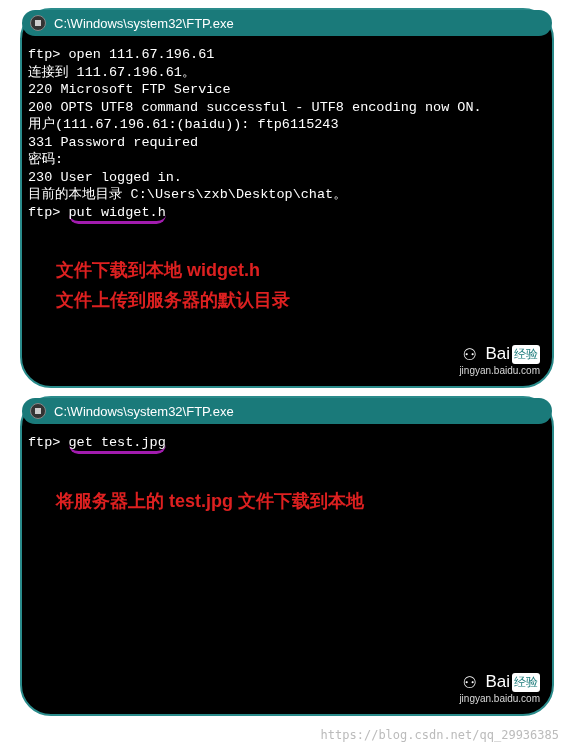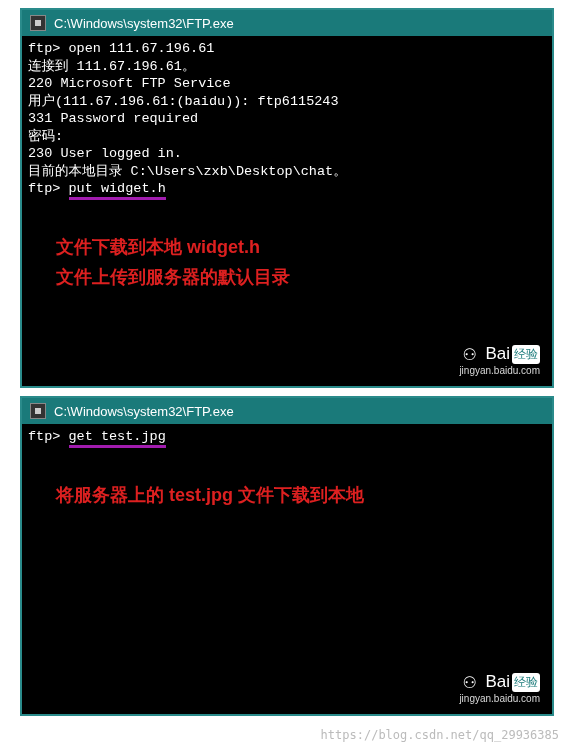--- a/index.html
+++ b/index.html
@@ -1,18 +1,19 @@
 <!DOCTYPE html>
 <html><head>
   <meta charset="utf-8">
   <style>
     * {
       margin: 0;
       padding: 0;
       box-sizing: border-box;
+      border-radius: 31px;
     }
     body {
       background: #ffffff;
       font-family: Consolas, "Courier New", monospace;
       width: 574px;
       height: 752px;
       overflow: hidden;
     }
     .window {
       border: 2px solid #2a8b8b;
@@ -50,20 +51,21 @@
       width: 6px;
       height: 6px;
       background: #ccc;
     }
     .terminal-content {
       padding: 4px 6px;
       color: #ffffff;
       font-size: 13.5px;
       line-height: 1.3;
       font-family: Consolas, "Courier New", monospace;
+      margin-top: 6px;
     }
     .terminal-line {
       white-space: pre;
     }
     .highlight-underline {
       border-bottom: 3px solid #a21caf;
       padding-bottom: 1px;
     }
     .annotation {
       color: #dd2020;
@@ -122,20 +124,21 @@
 
 <div class="window window-1">
   <div class="title-bar">
     <span class="title-icon"></span>
     <span>C:\Windows\system32\FTP.exe</span>
   </div>
   <div class="terminal-content">
     <div class="terminal-line">ftp&gt; open 111.67.196.61</div>
     <div class="terminal-line">连接到 111.67.196.61。</div>
     <div class="terminal-line">220 Microsoft FTP Service</div>
+    <div class="terminal-line">200 OPTS UTF8 command successful - UTF8 encoding now ON.</div>
     <div class="terminal-line">用户(111.67.196.61:(baidu)): ftp6115243</div>
     <div class="terminal-line">331 Password required</div>
     <div class="terminal-line">密码:</div>
     <div class="terminal-line">230 User logged in.</div>
     <div class="terminal-line">目前的本地目录 C:\Users\zxb\Desktop\chat。</div>
     <div class="terminal-line"><span>ftp&gt; </span><span class="highlight-underline">put widget.h</span></div>
     <div class="annotation">
       <div>文件下载到本地 widget.h</div>
       <div>文件上传到服务器的默认目录</div>
     </div>

